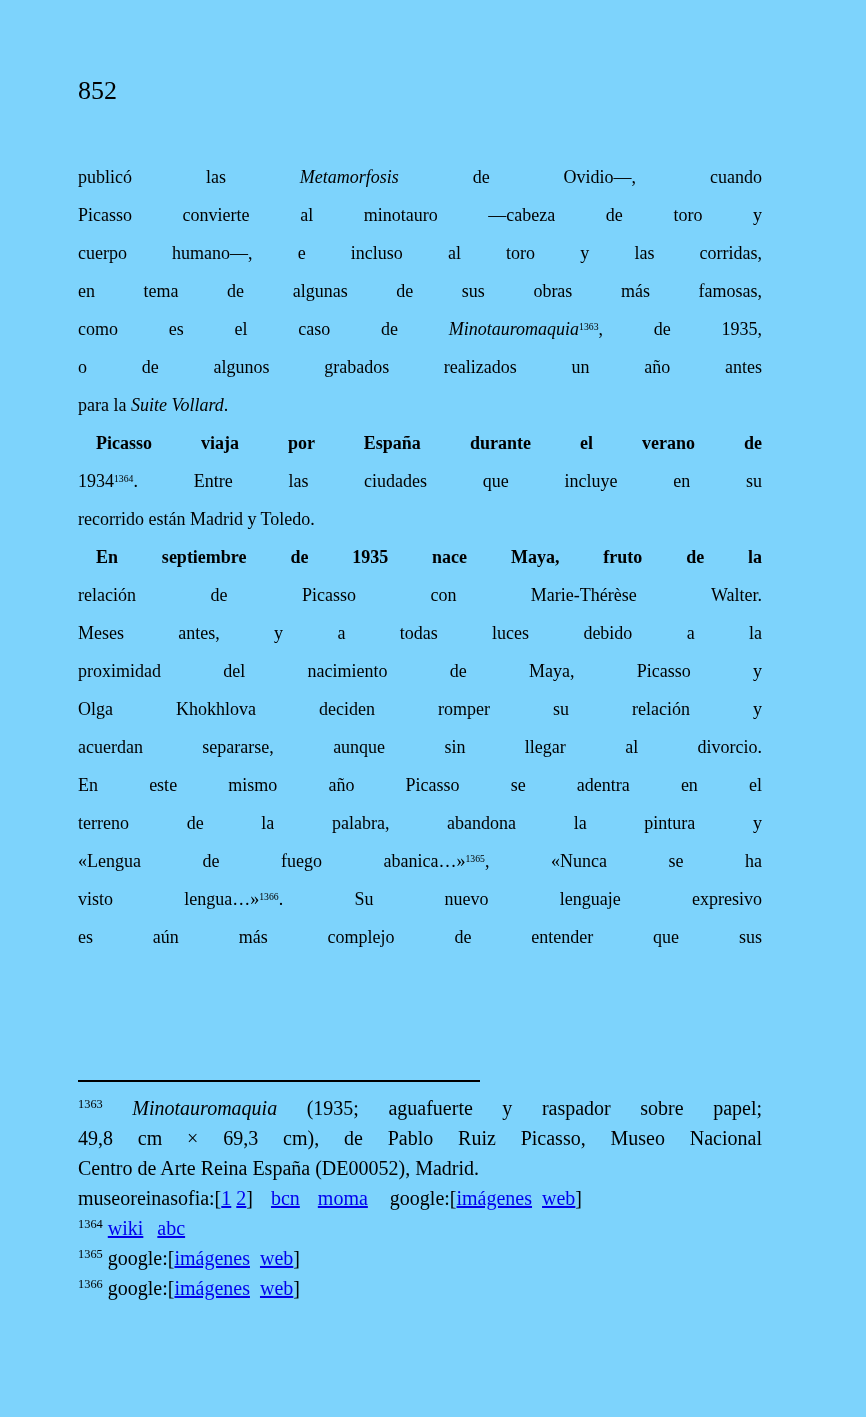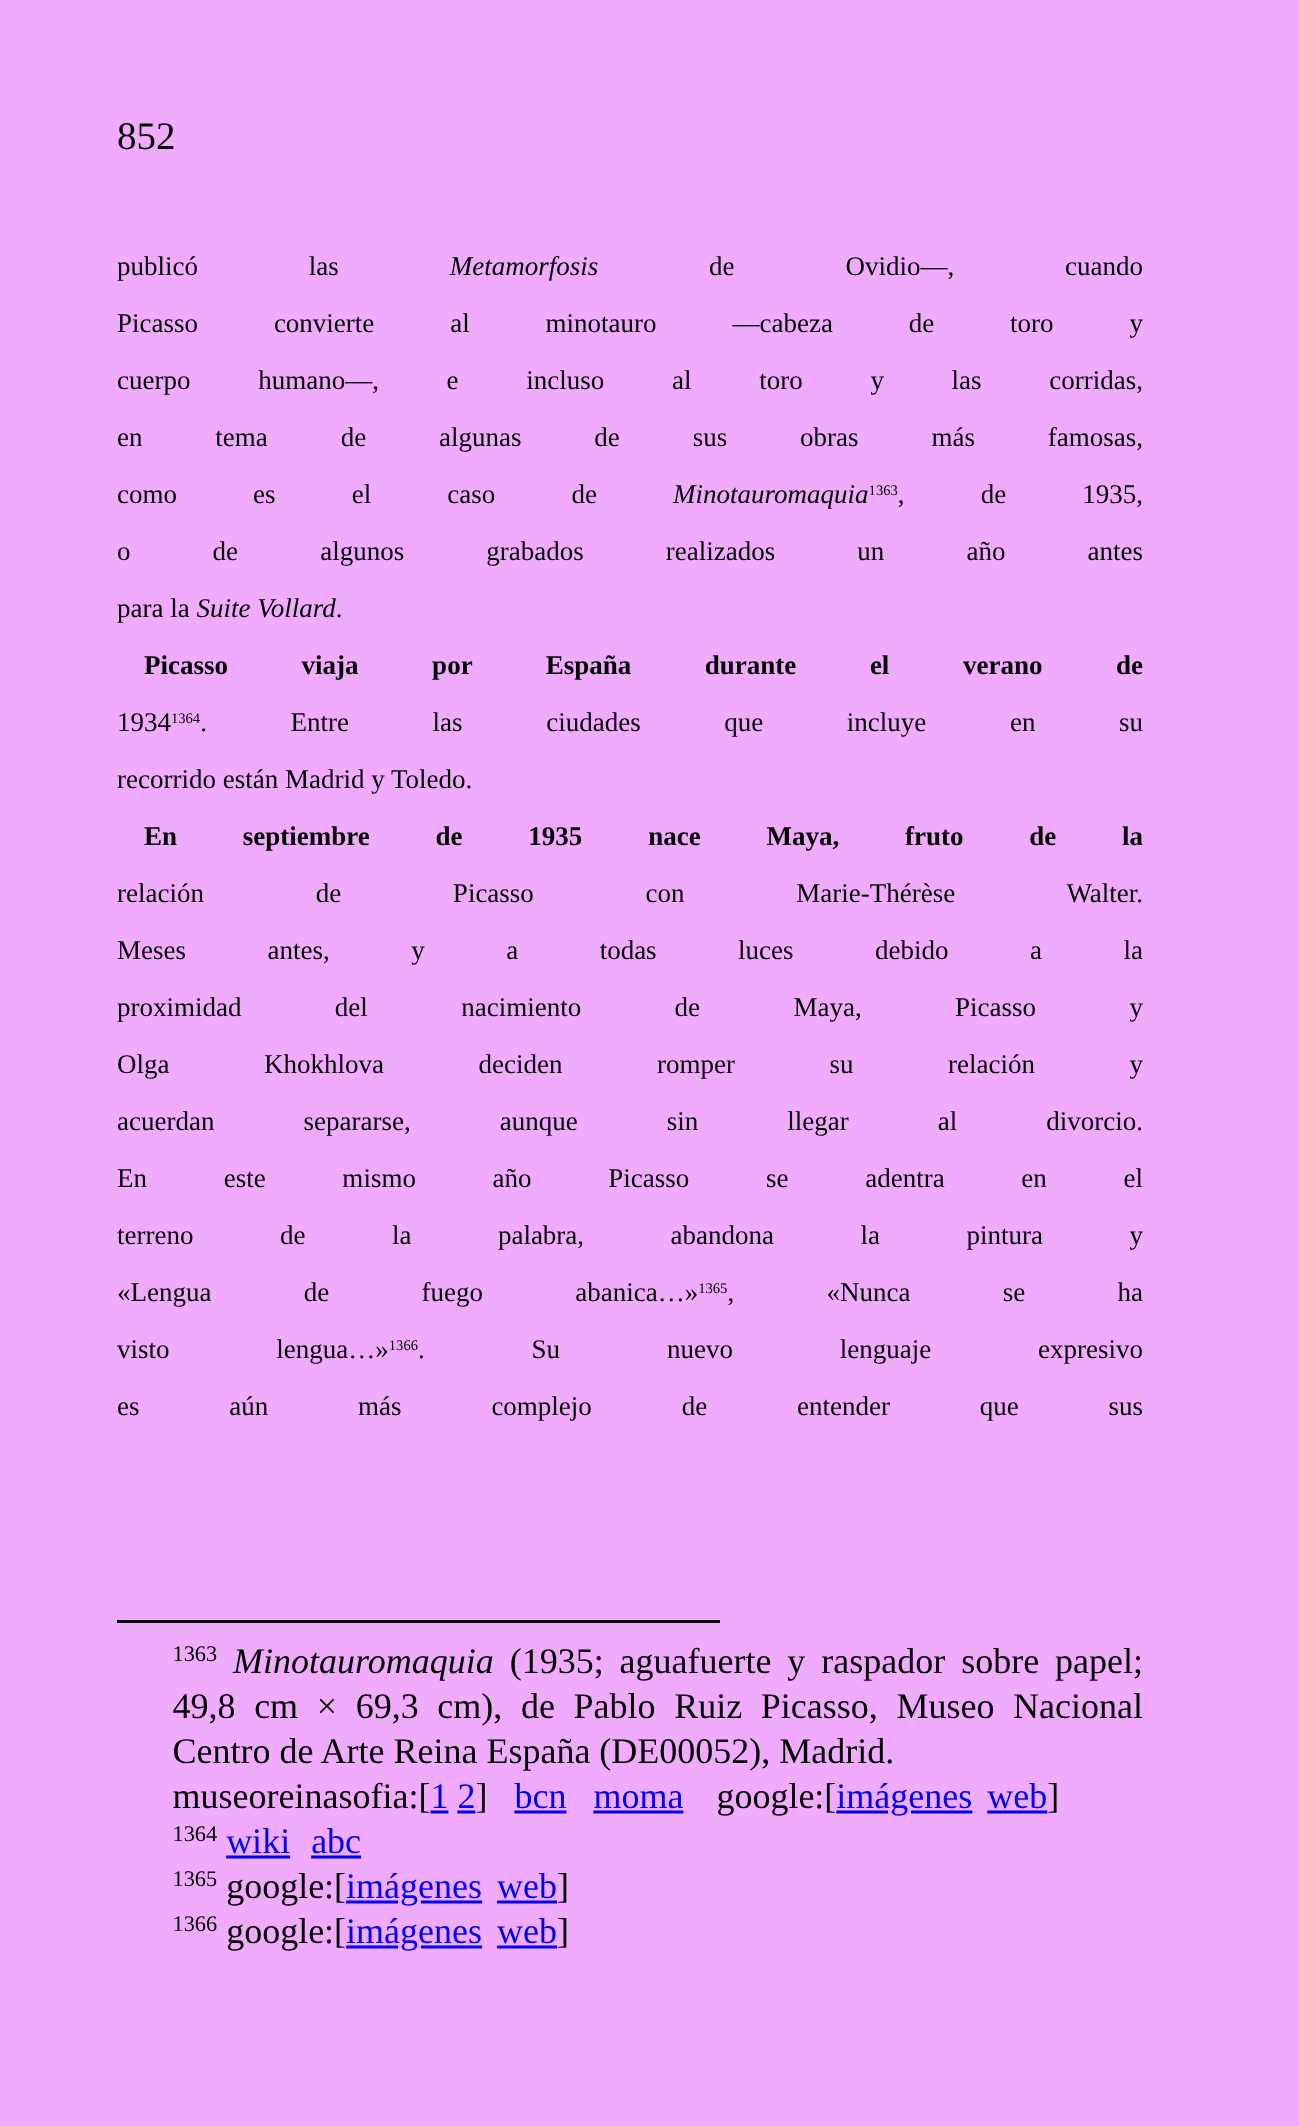--- a/index.html
+++ b/index.html
@@ -4,21 +4,21 @@
 <style>
   html, body {
     margin: 0;
     padding: 0;
     background: #ffffff;
   }
   .page {
     position: relative;
     width: 866px;
     height: 1417px;
-    background: #f0abfc;
+    background: #7dd3fc;
     color: #000000;
     font-family: "Liberation Serif", "DejaVu Serif", serif;
     overflow: hidden;
   }
   .page-number {
     position: absolute;
     left: 78px;
     top: 72px;
     font-size: 26px;
     line-height: 38px;
@@ -66,23 +66,22 @@
     height: 0;
     border-top: 2px solid #000000;
   }
   .footnotes {
     position: absolute;
     left: 78px;
     top: 1093px;
     width: 684px;
   }
   .footnotes .line {
-    font-size: 24px;
+    font-size: 20px;
     line-height: 30px;
-    margin-left: 37px;
   }
   .footnotes .sup {
     font-size: 62%;
   }
 </style>
 </head>
 <body>
 
 <div class="page">
   <div class="page-number">852</div>

